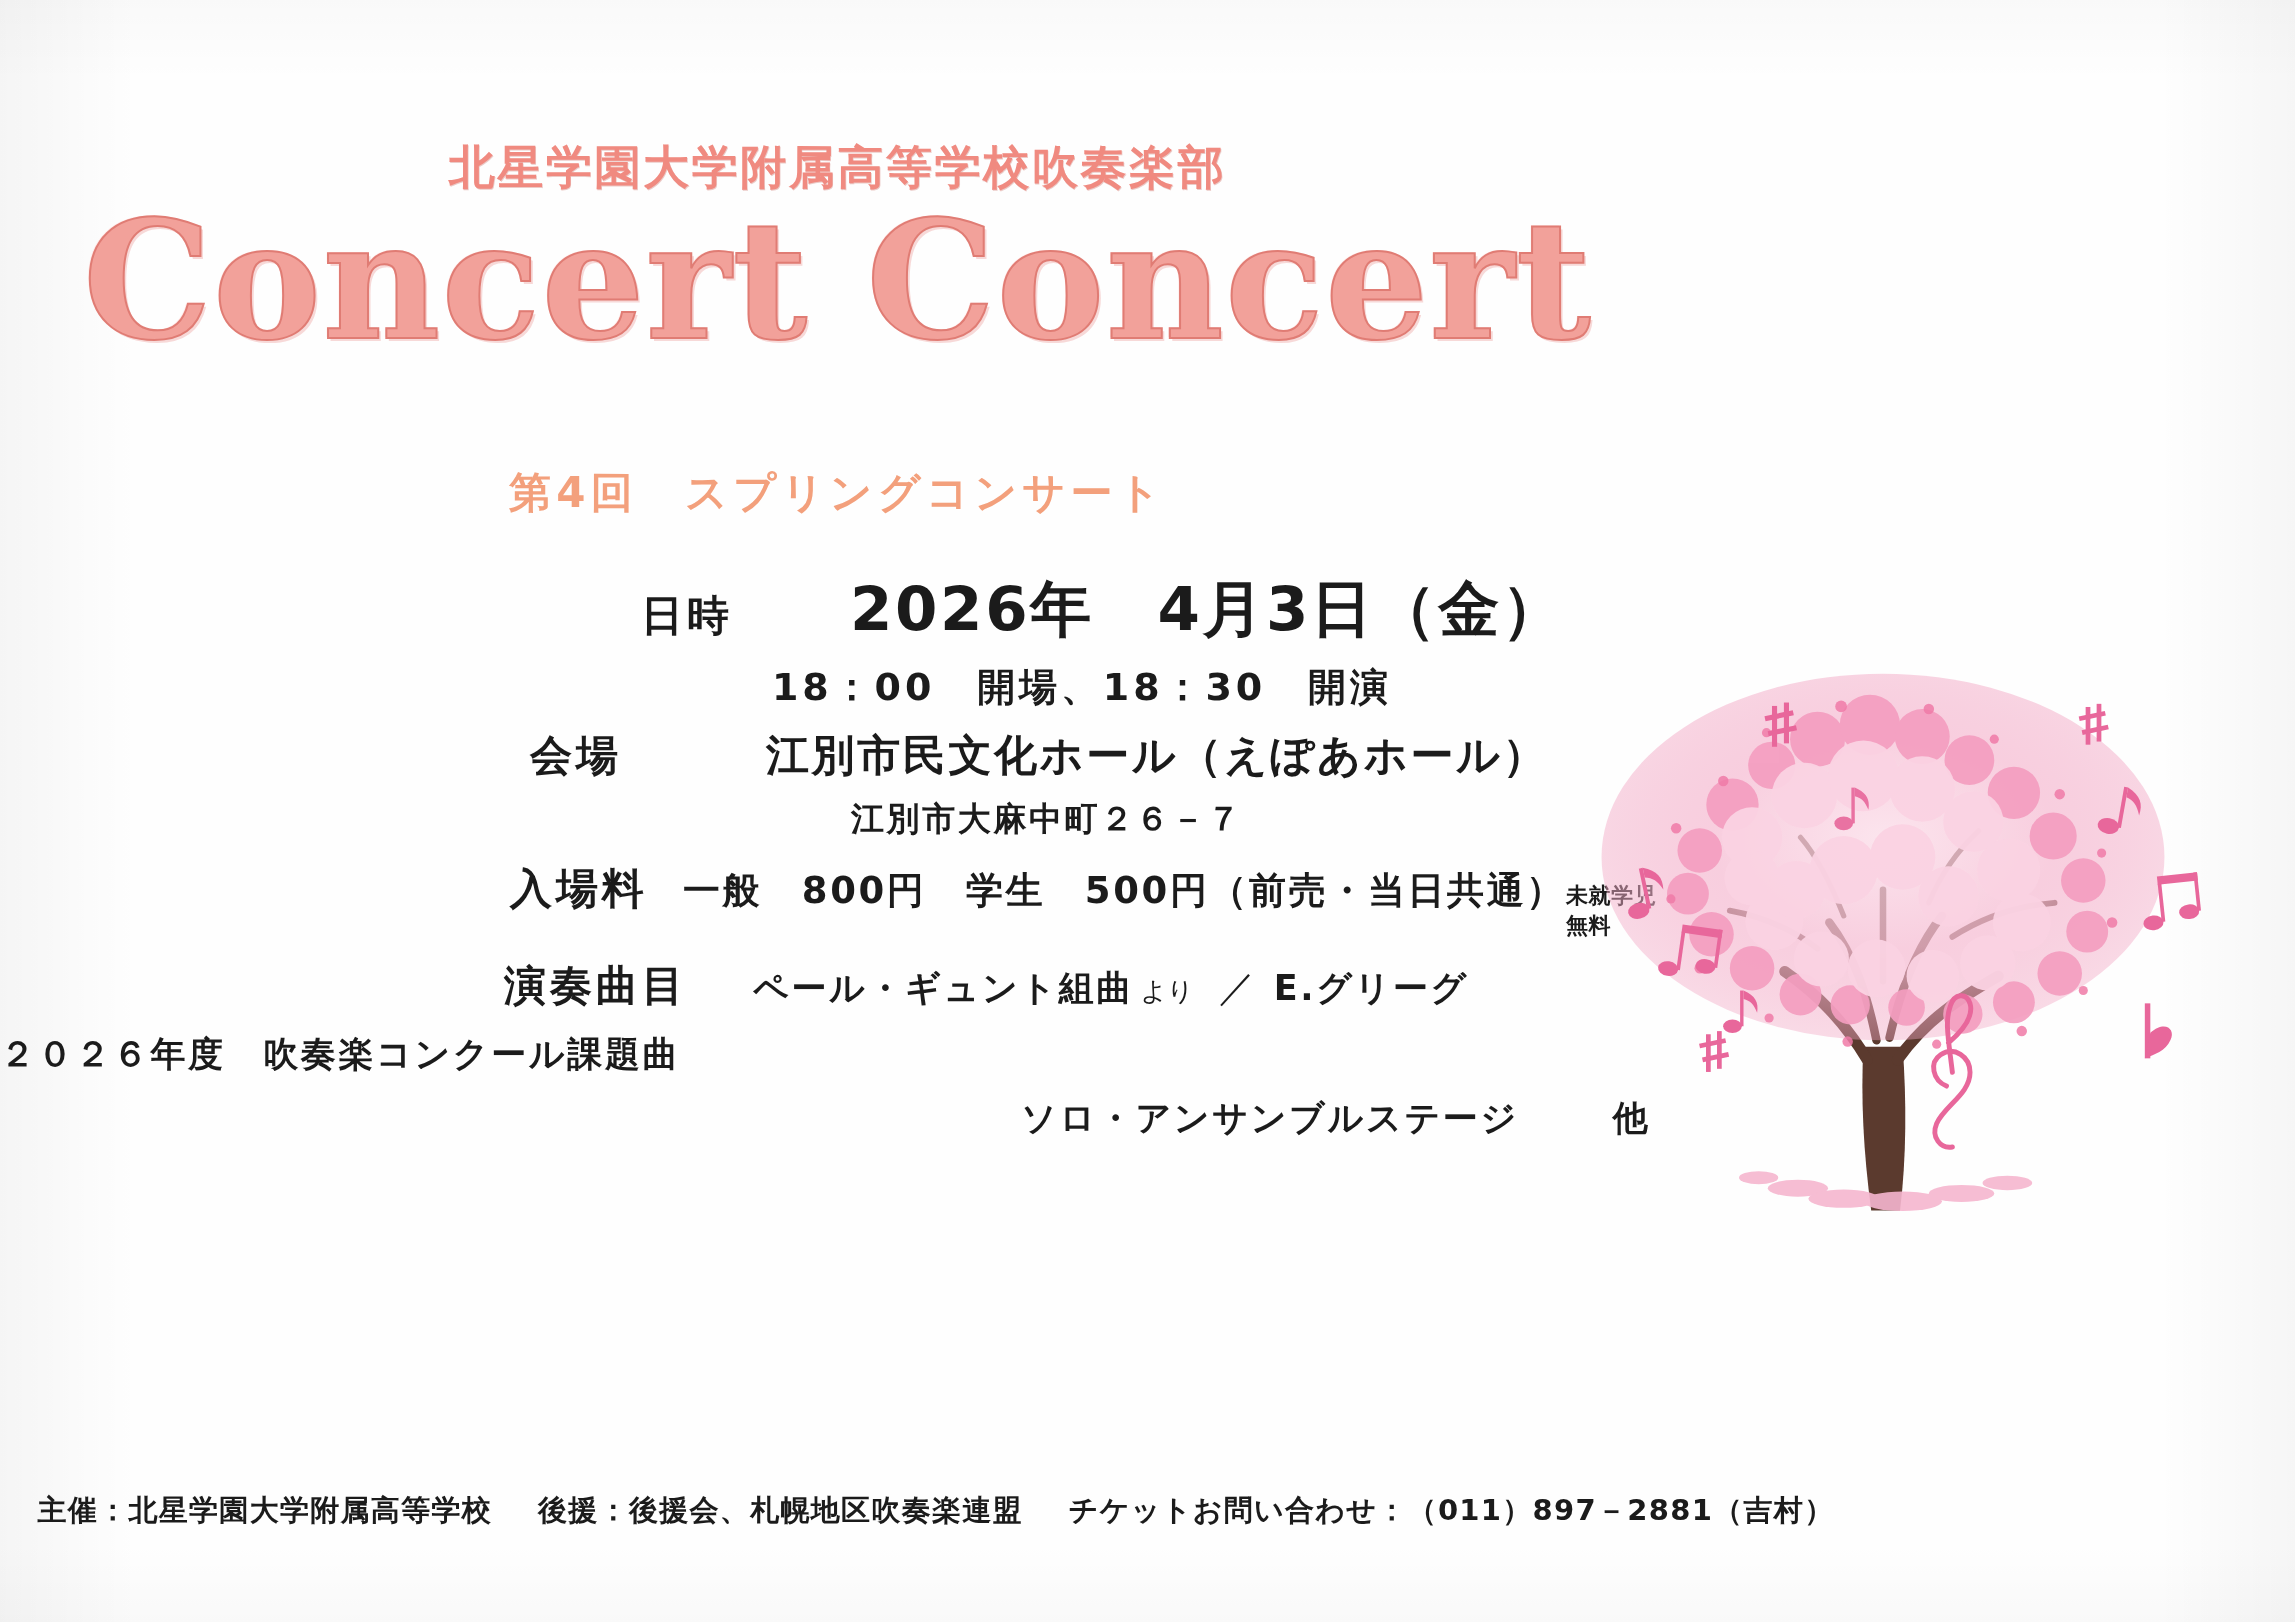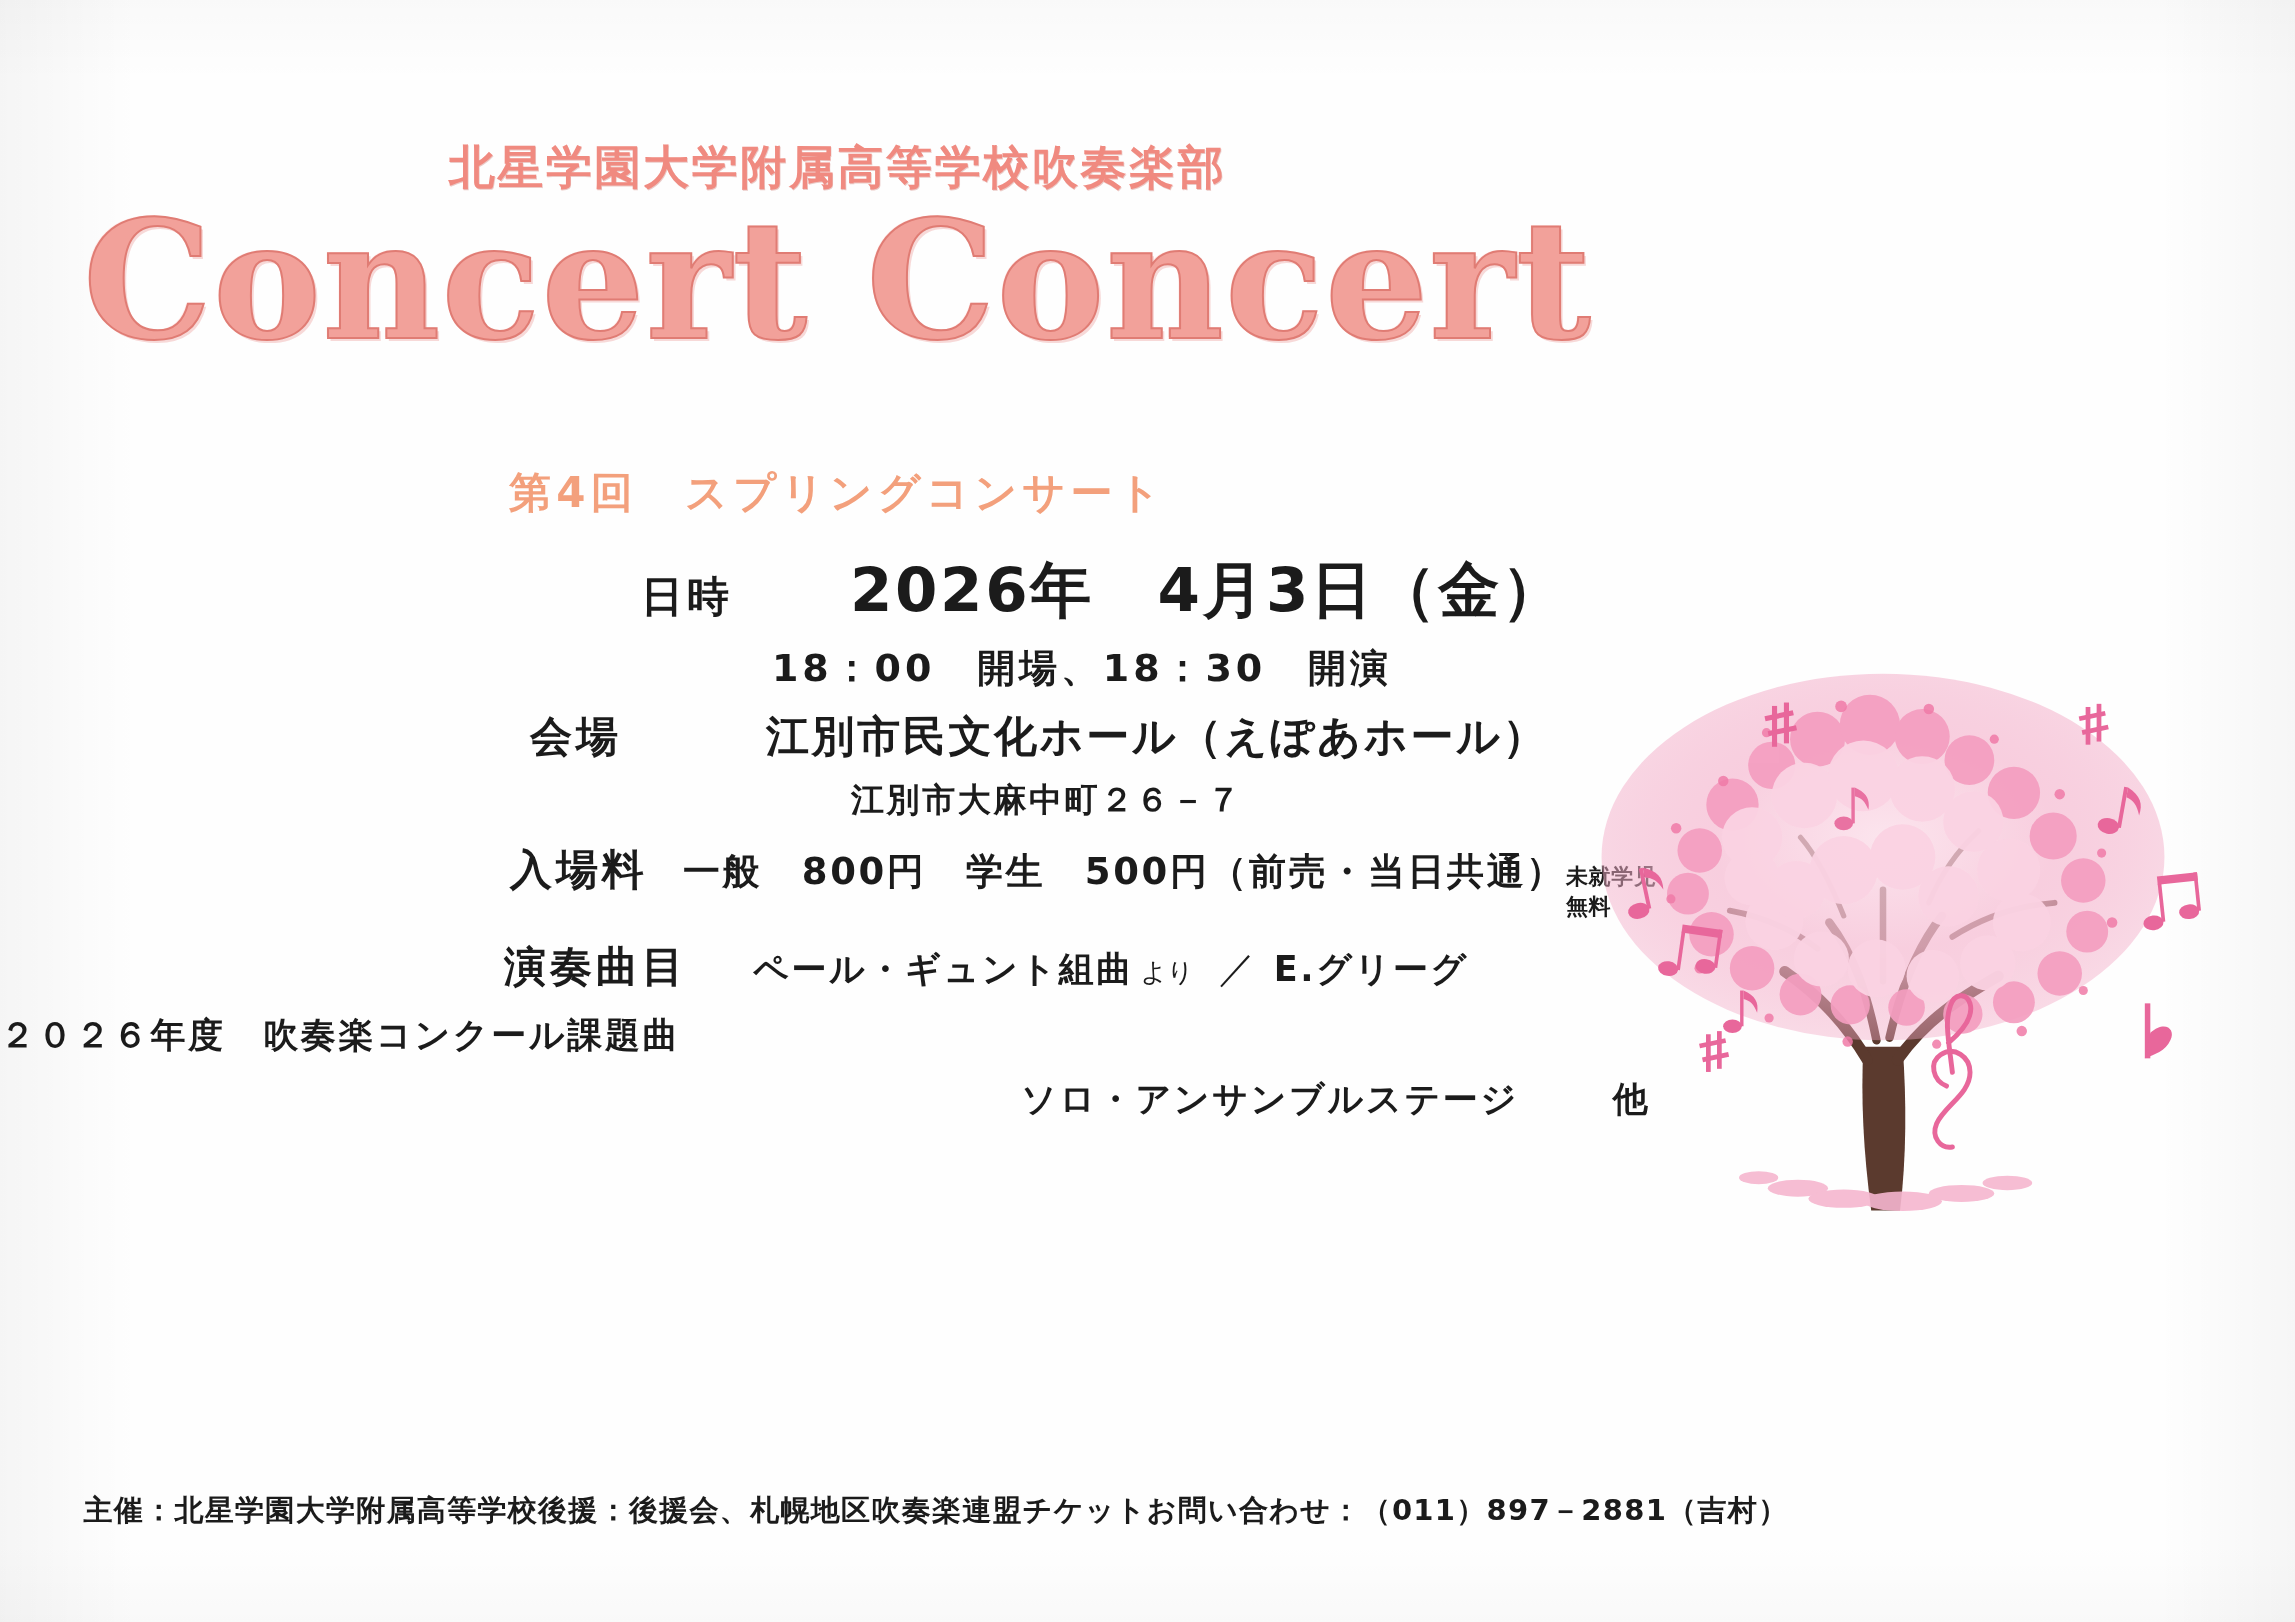--- a/index.html
+++ b/index.html
@@ -74,21 +74,21 @@
     text-align: center;
     font-size: 42px;
     font-weight: 700;
     letter-spacing: 5.2px;
     color: #f3a07c;
   }
 
   
   .details {
     position: absolute;
-    top: 550px;
+    top: 569px;
     left: 0;
     width: 1675px;
   }
 
   .row {
     display: flex;
     align-items: baseline;
     margin-bottom: 3.9px;
   }
   .row .label {
@@ -157,20 +157,21 @@
   .row-program3 .tail { padding-left: 79px; }
 
   
   .footer {
     position: absolute;
     bottom: 92px;
     left: 0;
     width: 1872px;
     display: flex;
     justify-content: center;
+    gap: 46px;
     font-size: 29px;
     font-weight: 600;
     letter-spacing: 1.3px;
     color: #1b1b1b;
     align-items: center;
   }
 
   
   .tree-wrap {
     position: absolute;

